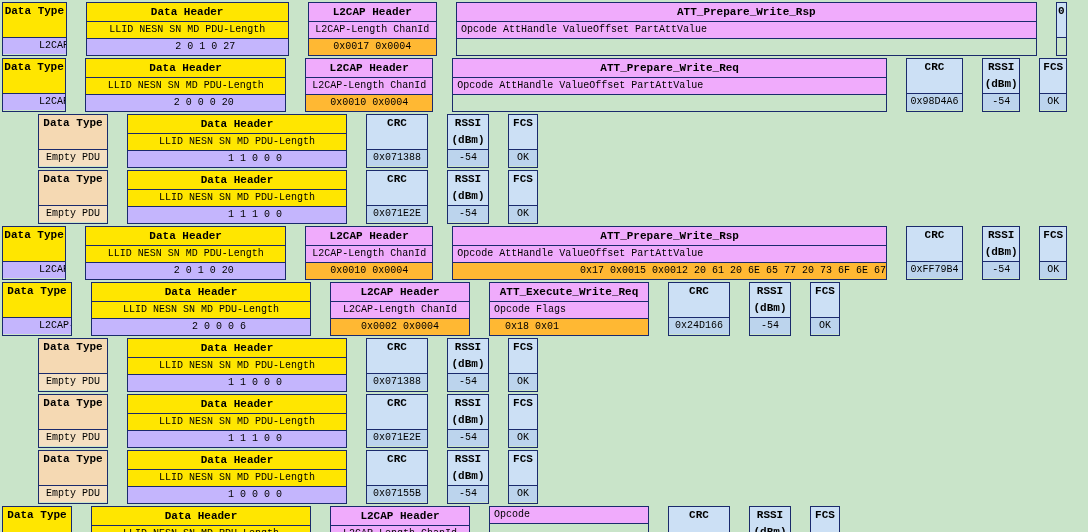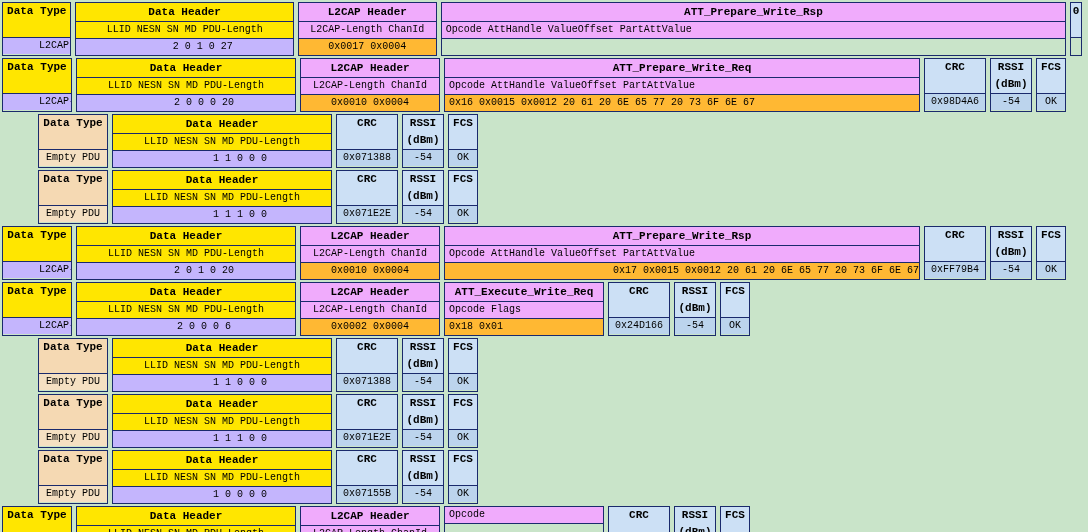--- a/index.html
+++ b/index.html
@@ -1,18 +1,18 @@
 <!DOCTYPE html>
 <html><head>
 <meta charset="utf-8">
 <style>
   html,body{margin:0;padding:0;background:#c9e4c9;font-family:"Courier New",monospace;font-size:11px;color:#000;}
   .page{width:1088px;height:532px;overflow:hidden;background:#c9e4c9;position:relative;}
   .row{display:flex;align-items:stretch;margin:2px 2px 0 2px;}
-  .block{border:1px solid #1a2a6c;box-sizing:border-box;margin-right:4px;display:flex;flex-direction:column;overflow:hidden;}
+  .block{border:1px solid #1a2a6c;box-sizing:border-box;margin-right:19px;display:flex;flex-direction:column;overflow:hidden;}
   .hdr{height:18px;line-height:18px;text-align:center;font-weight:bold;border-bottom:1px solid #1a2a6c;white-space:nowrap;overflow:hidden;}
   .sub{height:16px;line-height:16px;text-align:center;border-bottom:1px solid #1a2a6c;white-space:nowrap;overflow:hidden;font-size:10px;}
   .val{height:16px;line-height:16px;text-align:center;white-space:nowrap;overflow:hidden;font-size:10px;}
   
   .yellow .hdr,.yellow .sub{background:#ffe600;}
   .yellow .val{background:#c4b5fd;padding-left:36px;}
   .orange .hdr,.orange .sub{background:#f0abfc;}
   .orange .val{background:#ffb833;}
   .blue .hdr,.blue .sub{background:#cce0f5;}
   .blue .val{background:#bcd4ed;}
@@ -65,21 +65,20 @@
           <div class="val">2    0   0   0    20</div>
         </div>
         <div class="block orange w-l2">
           <div class="hdr">L2CAP Header</div>
           <div class="sub">L2CAP-Length  ChanId</div>
           <div class="val">0x0010        0x0004</div>
         </div>
         <div class="block orange" style="width: 476px;">
           <div class="hdr">ATT_Prepare_Write_Req</div>
           <div class="sub" style="text-align: left; padding-left: 4px;">Opcode AttHandle   ValueOffset PartAttValue</div>
-          <div class="val" style="text-align: left; padding-left: 4px;">0x16   0x0015       0x0012         20 61 20 6E 65 77 20 73 6F 6E 67</div>
         </div>
         <div class="block blue w-crc" style="width: 62px;">
           <div class="hdr" style="height: 34px; line-height: 17px; white-space: pre;">CRC</div>
           <div class="val">0x98D4A6</div>
         </div>
         <div class="block blue w-rssi">
           <div class="hdr" style="height: 34px; line-height: 17px; white-space: pre;">RSSI
 (dBm)</div>
           <div class="val">-54</div>
         </div>
@@ -183,21 +182,21 @@
           <div class="val">2    0   0   0     6</div>
         </div>
         <div class="block orange w-l2">
           <div class="hdr">L2CAP Header</div>
           <div class="sub">L2CAP-Length  ChanId</div>
           <div class="val">0x0002        0x0004</div>
         </div>
         <div class="block orange" style="width: 160px;">
           <div class="hdr">ATT_Execute_Write_Req</div>
           <div class="sub" style="text-align: left; padding-left: 4px;">Opcode Flags</div>
-          <div class="val" style="text-align: left; padding-left: 4px;">0x18   0x01</div>
+          <div class="val" style="text-align: left; padding-left: 15px;">0x18   0x01</div>
         </div>
         <div class="block blue w-crc" style="width: 62px;">
           <div class="hdr" style="height: 34px; line-height: 17px; white-space: pre;">CRC</div>
           <div class="val">0x24D166</div>
         </div>
         <div class="block blue w-rssi">
           <div class="hdr" style="height: 34px; line-height: 17px; white-space: pre;">RSSI
 (dBm)</div>
           <div class="val">-54</div>
         </div>

